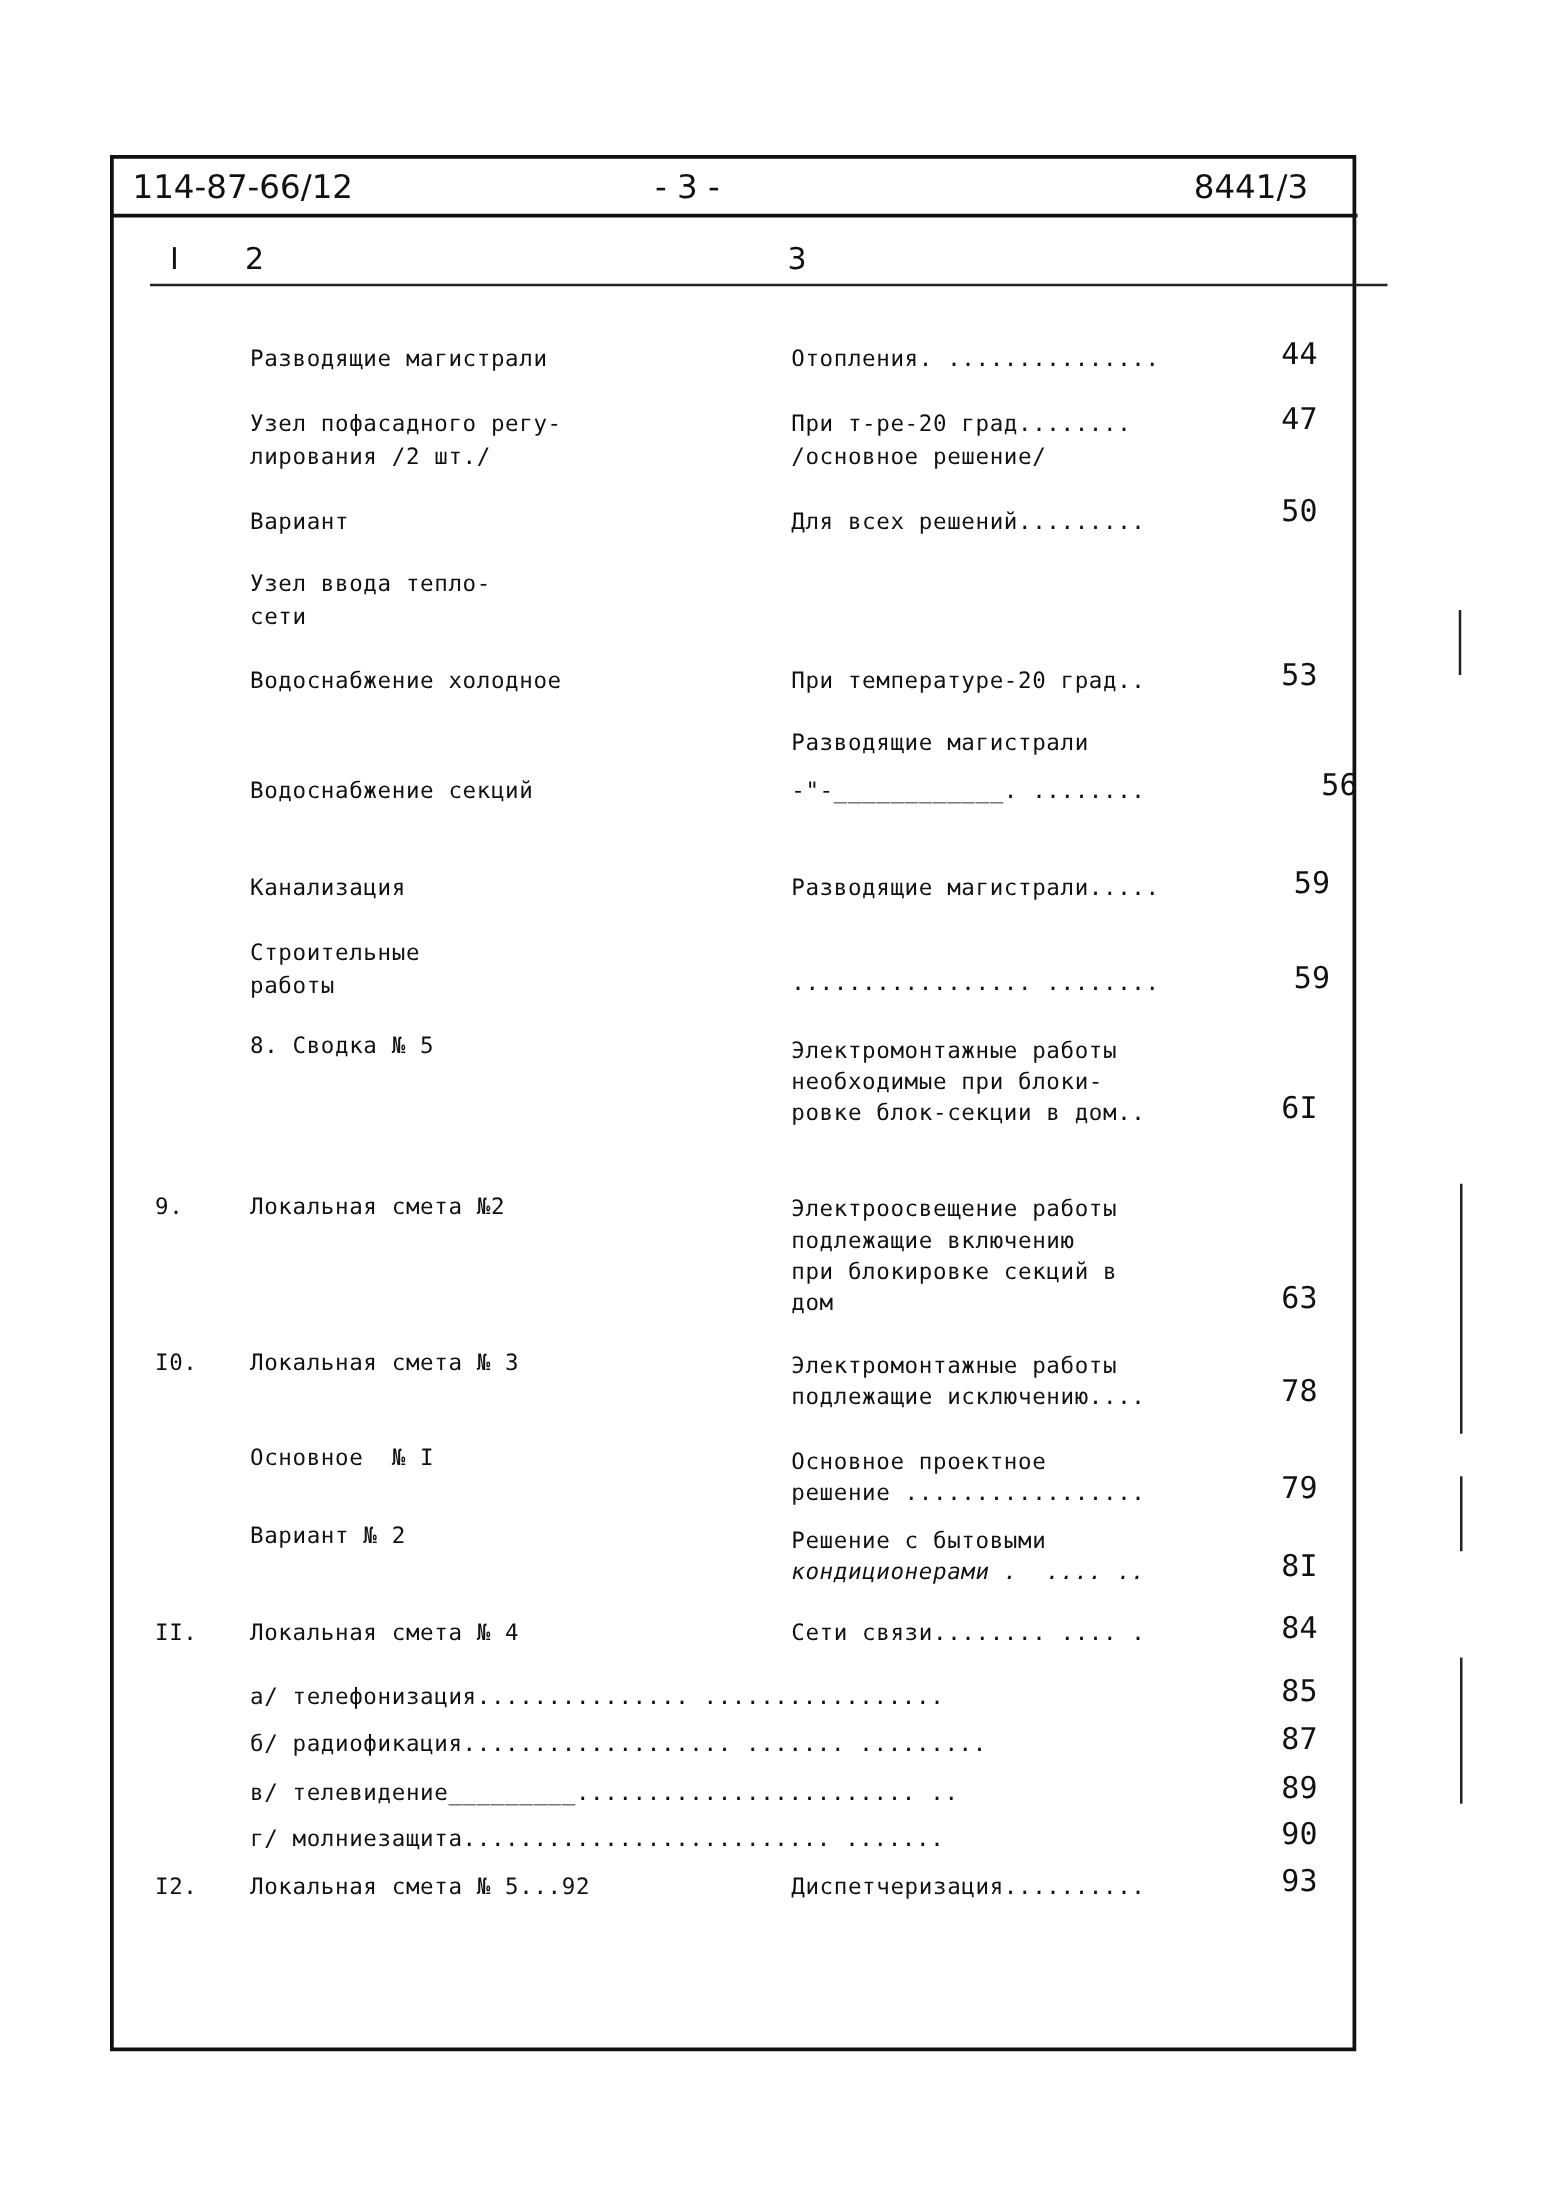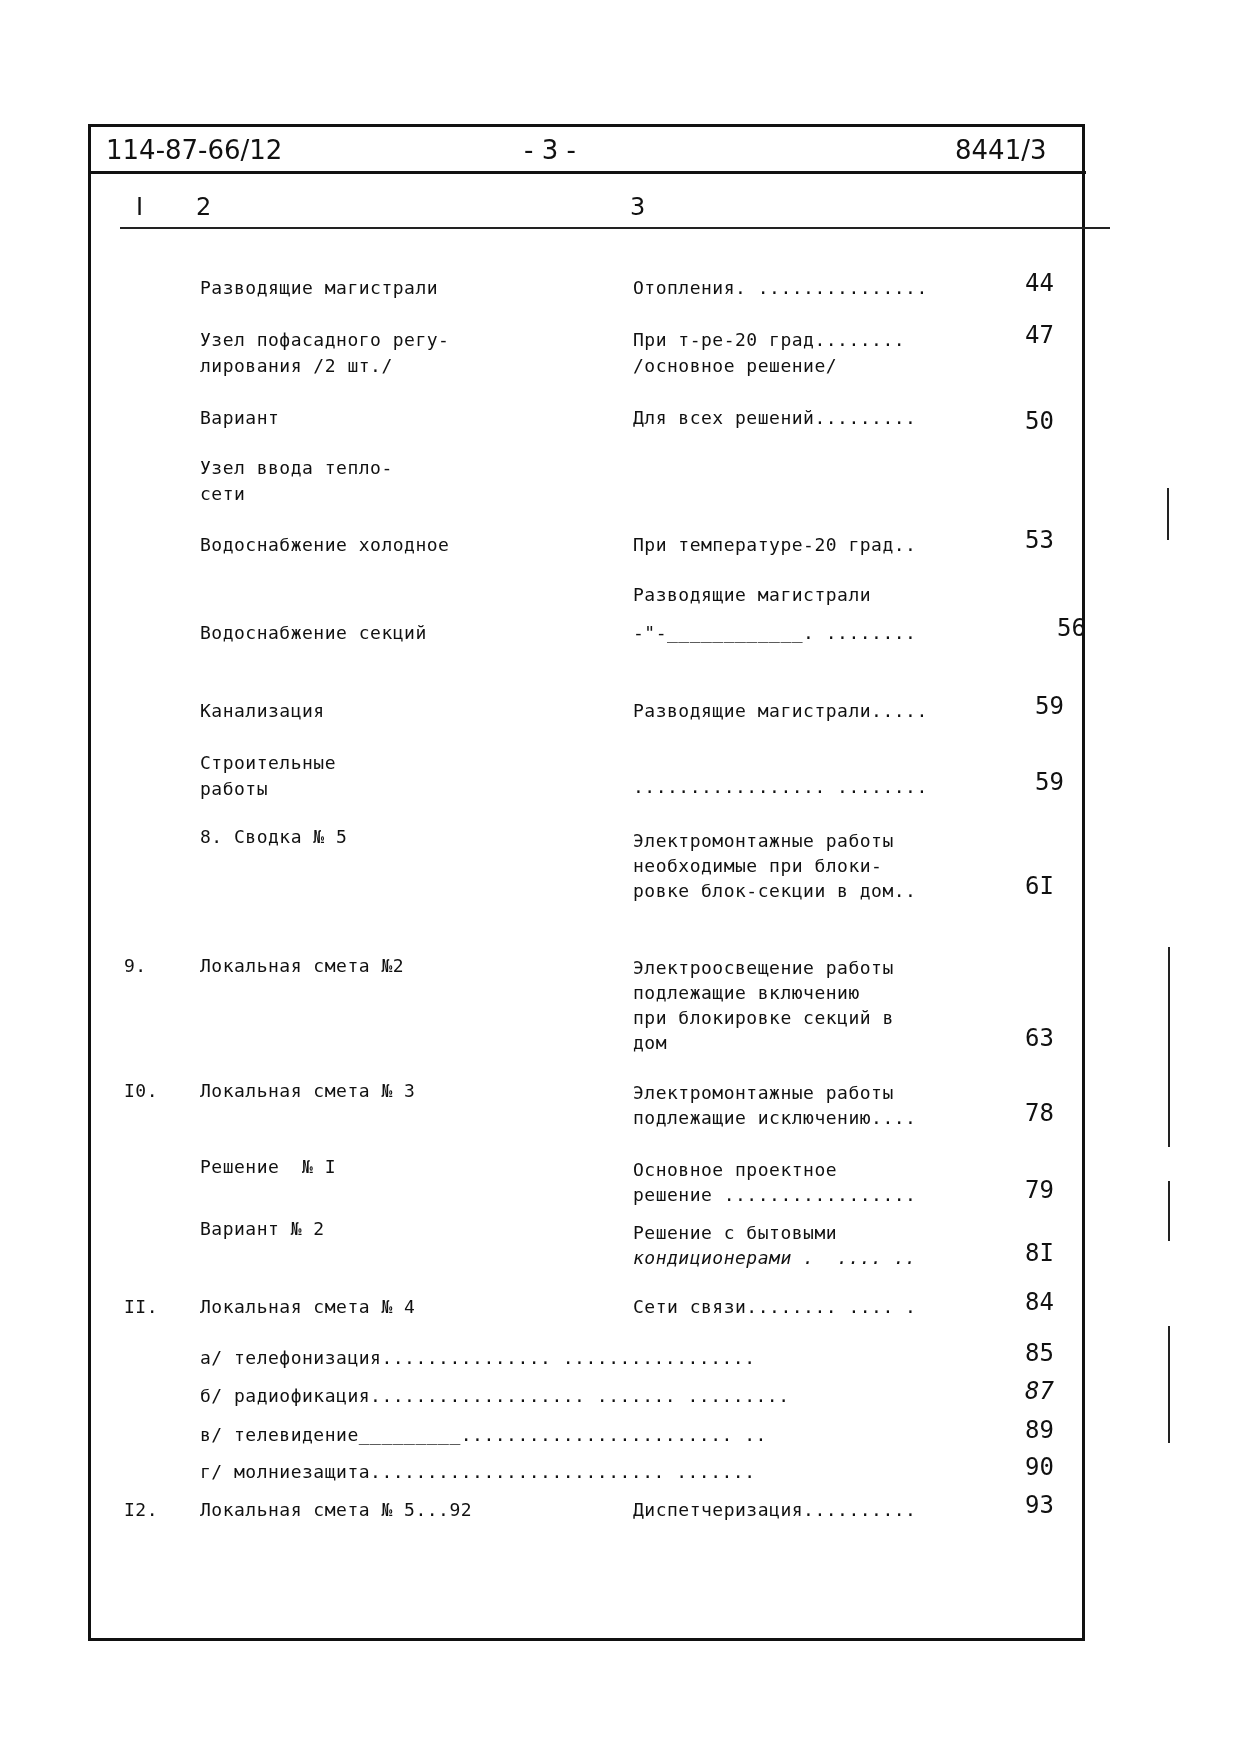--- a/index.html
+++ b/index.html
@@ -35,21 +35,21 @@
 <div class="num" style="left:984px;top:270px;">44</div>
 
 <div class="t" style="left:200px;top:327px;">Узел пофасадного регу-</div>
 <div class="t" style="left:200px;top:353px;">лирования /2 шт./</div>
 <div class="t" style="left:633px;top:327px;">При т-ре-20 град........</div>
 <div class="t" style="left:633px;top:353px;">/основное решение/</div>
 <div class="num" style="left:984px;top:322px;">47</div>
 
 <div class="t" style="left:200px;top:405px;">Вариант</div>
 <div class="t" style="left:633px;top:405px;">Для всех решений.........</div>
-<div class="num" style="left:984px;top:408px;">50</div>
+<div class="num" style="left:984px;top:396px;">50</div>
 
 <div class="t" style="left:200px;top:455px;">Узел ввода тепло-</div>
 <div class="t" style="left:200px;top:481px;">сети</div>
 
 <div class="t" style="left:200px;top:532px;">Водоснабжение холодное</div>
 <div class="t" style="left:633px;top:532px;text-align:right;">При температуре-20 град..</div>
 <div class="num" style="left:984px;top:527px;">53</div>
 
 <div class="t" style="left:633px;top:582px;">Разводящие магистрали</div>
 <div class="t" style="left:200px;top:620px;">Водоснабжение секций</div>
@@ -78,39 +78,39 @@
 <div class="t" style="left:633px;top:1005px;">при блокировке секций в</div>
 <div class="t" style="left:633px;top:1030px;">дом</div>
 <div class="num" style="left:984px;top:1025px;">63</div>
 
 <div class="t" style="left:124px;top:1078px;">I0.</div>
 <div class="t" style="left:200px;top:1078px;">Локальная смета № 3</div>
 <div class="t" style="left:633px;top:1080px;">Электромонтажные работы</div>
 <div class="t" style="left:633px;top:1105px;">подлежащие исключению....</div>
 <div class="num" style="left:984px;top:1100px;">78</div>
 
-<div class="t" style="left:200px;top:1154px;">Решение  № I</div>
+<div class="t" style="left:200px;top:1154px;">Основное  № I</div>
 <div class="t" style="left:633px;top:1157px;">Основное проектное</div>
 <div class="t" style="left:633px;top:1182px;">решение .................</div>
 <div class="num" style="left:984px;top:1177px;">79</div>
 
 <div class="t" style="left:200px;top:1216px;">Вариант № 2</div>
 <div class="t" style="left:633px;top:1220px;">Решение с бытовыми</div>
 <div class="t" style="left:633px;top:1245px;font-style:italic;">кондиционерами .  .... ..</div>
 <div class="num" style="left:984px;top:1240px;">8I</div>
 
 <div class="t" style="left:124px;top:1294px;">II.</div>
 <div class="t" style="left:200px;top:1294px;">Локальная смета № 4</div>
 <div class="t" style="left:633px;top:1294px;">Сети связи........ .... .</div>
 <div class="num" style="left:984px;top:1289px;">84</div>
 
 <div class="t" style="left:200px;top:1345px;">а/ телефонизация............... .................</div>
 <div class="num" style="left:984px;top:1340px;">85</div>
 <div class="t" style="left:200px;top:1383px;">б/ радиофикация................... ....... .........</div>
-<div class="num" style="left:984px;top:1378px;font-style:italic;">87</div>
+<div class="num" style="left:984px;top:1378px;">87</div>
 <div class="t" style="left:200px;top:1422px;">в/ телевидение_________........................ ..</div>
 <div class="num" style="left:984px;top:1417px;">89</div>
 <div class="t" style="left:200px;top:1459px;">г/ молниезащита.......................... .......</div>
 <div class="num" style="left:984px;top:1454px;">90</div>
 
 <div class="t" style="left:124px;top:1497px;">I2.</div>
 <div class="t" style="left:200px;top:1497px;">Локальная смета № 5...92</div>
 <div class="t" style="left:633px;top:1497px;text-align:center;">Диспетчеризация..........</div>
 <div class="num" style="left:984px;top:1492px;">93</div>
 

